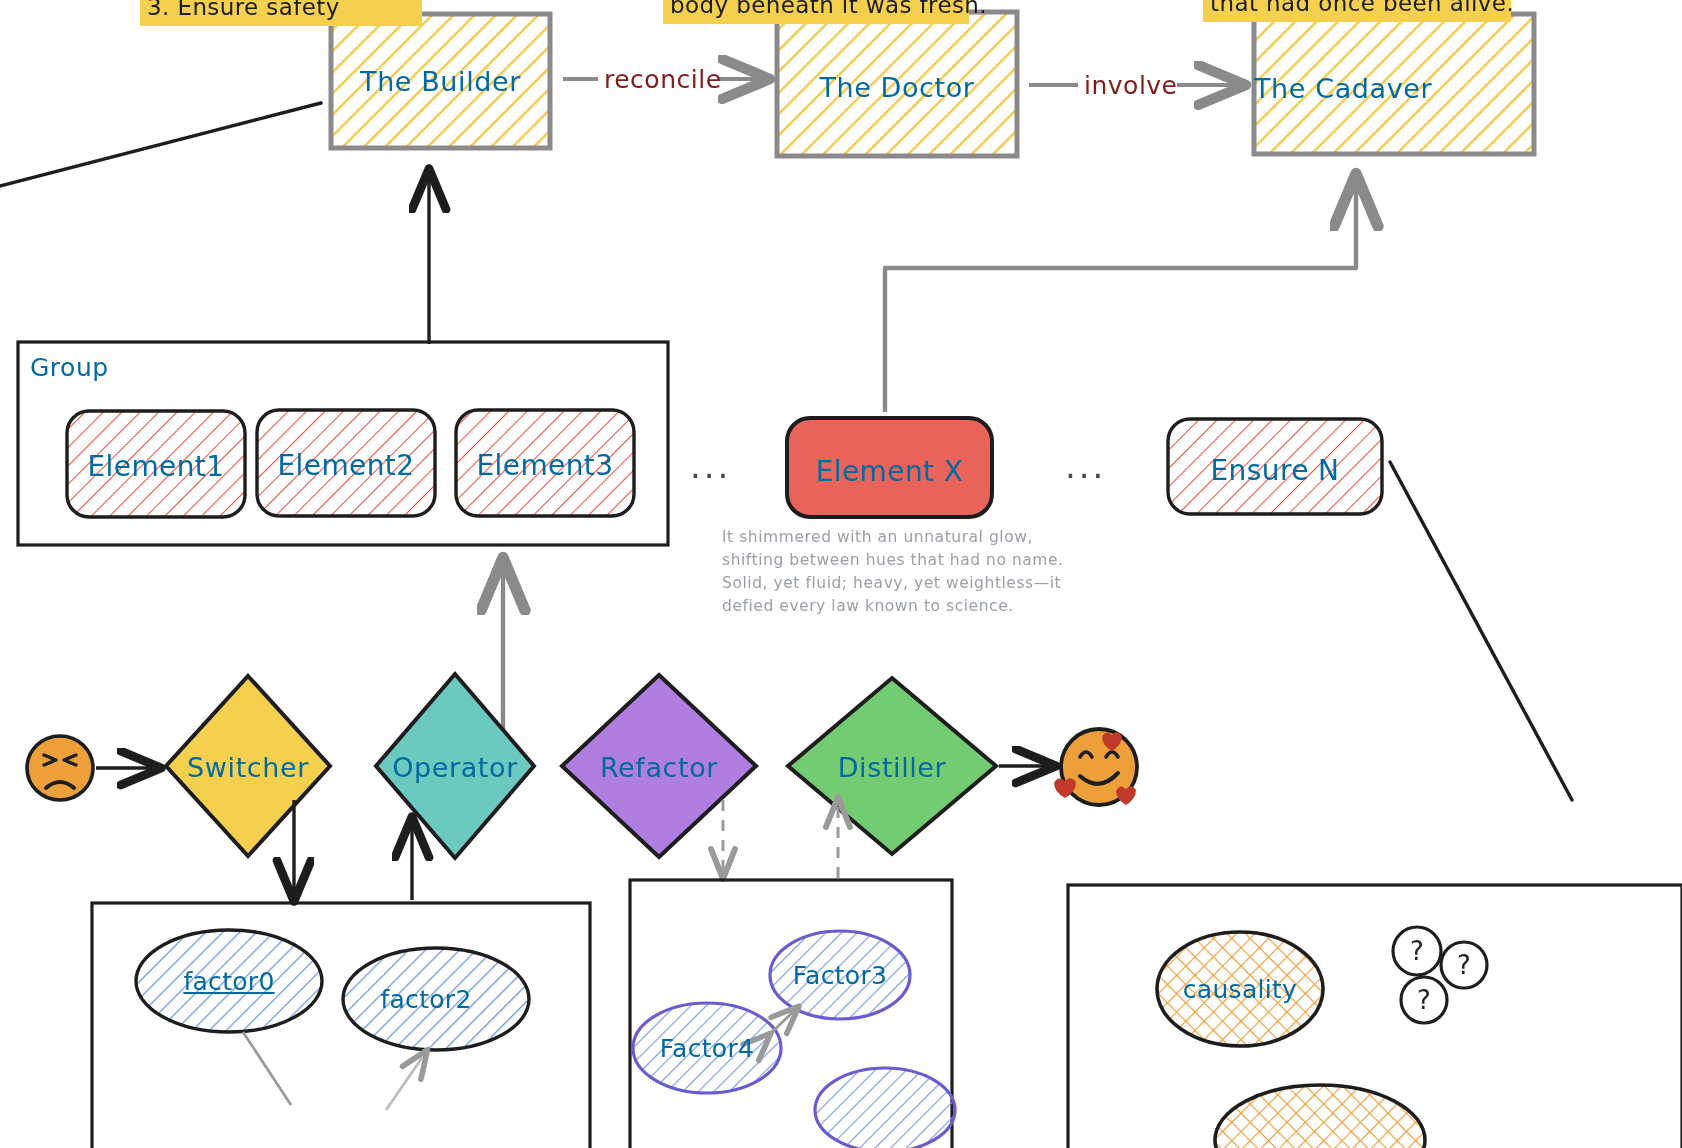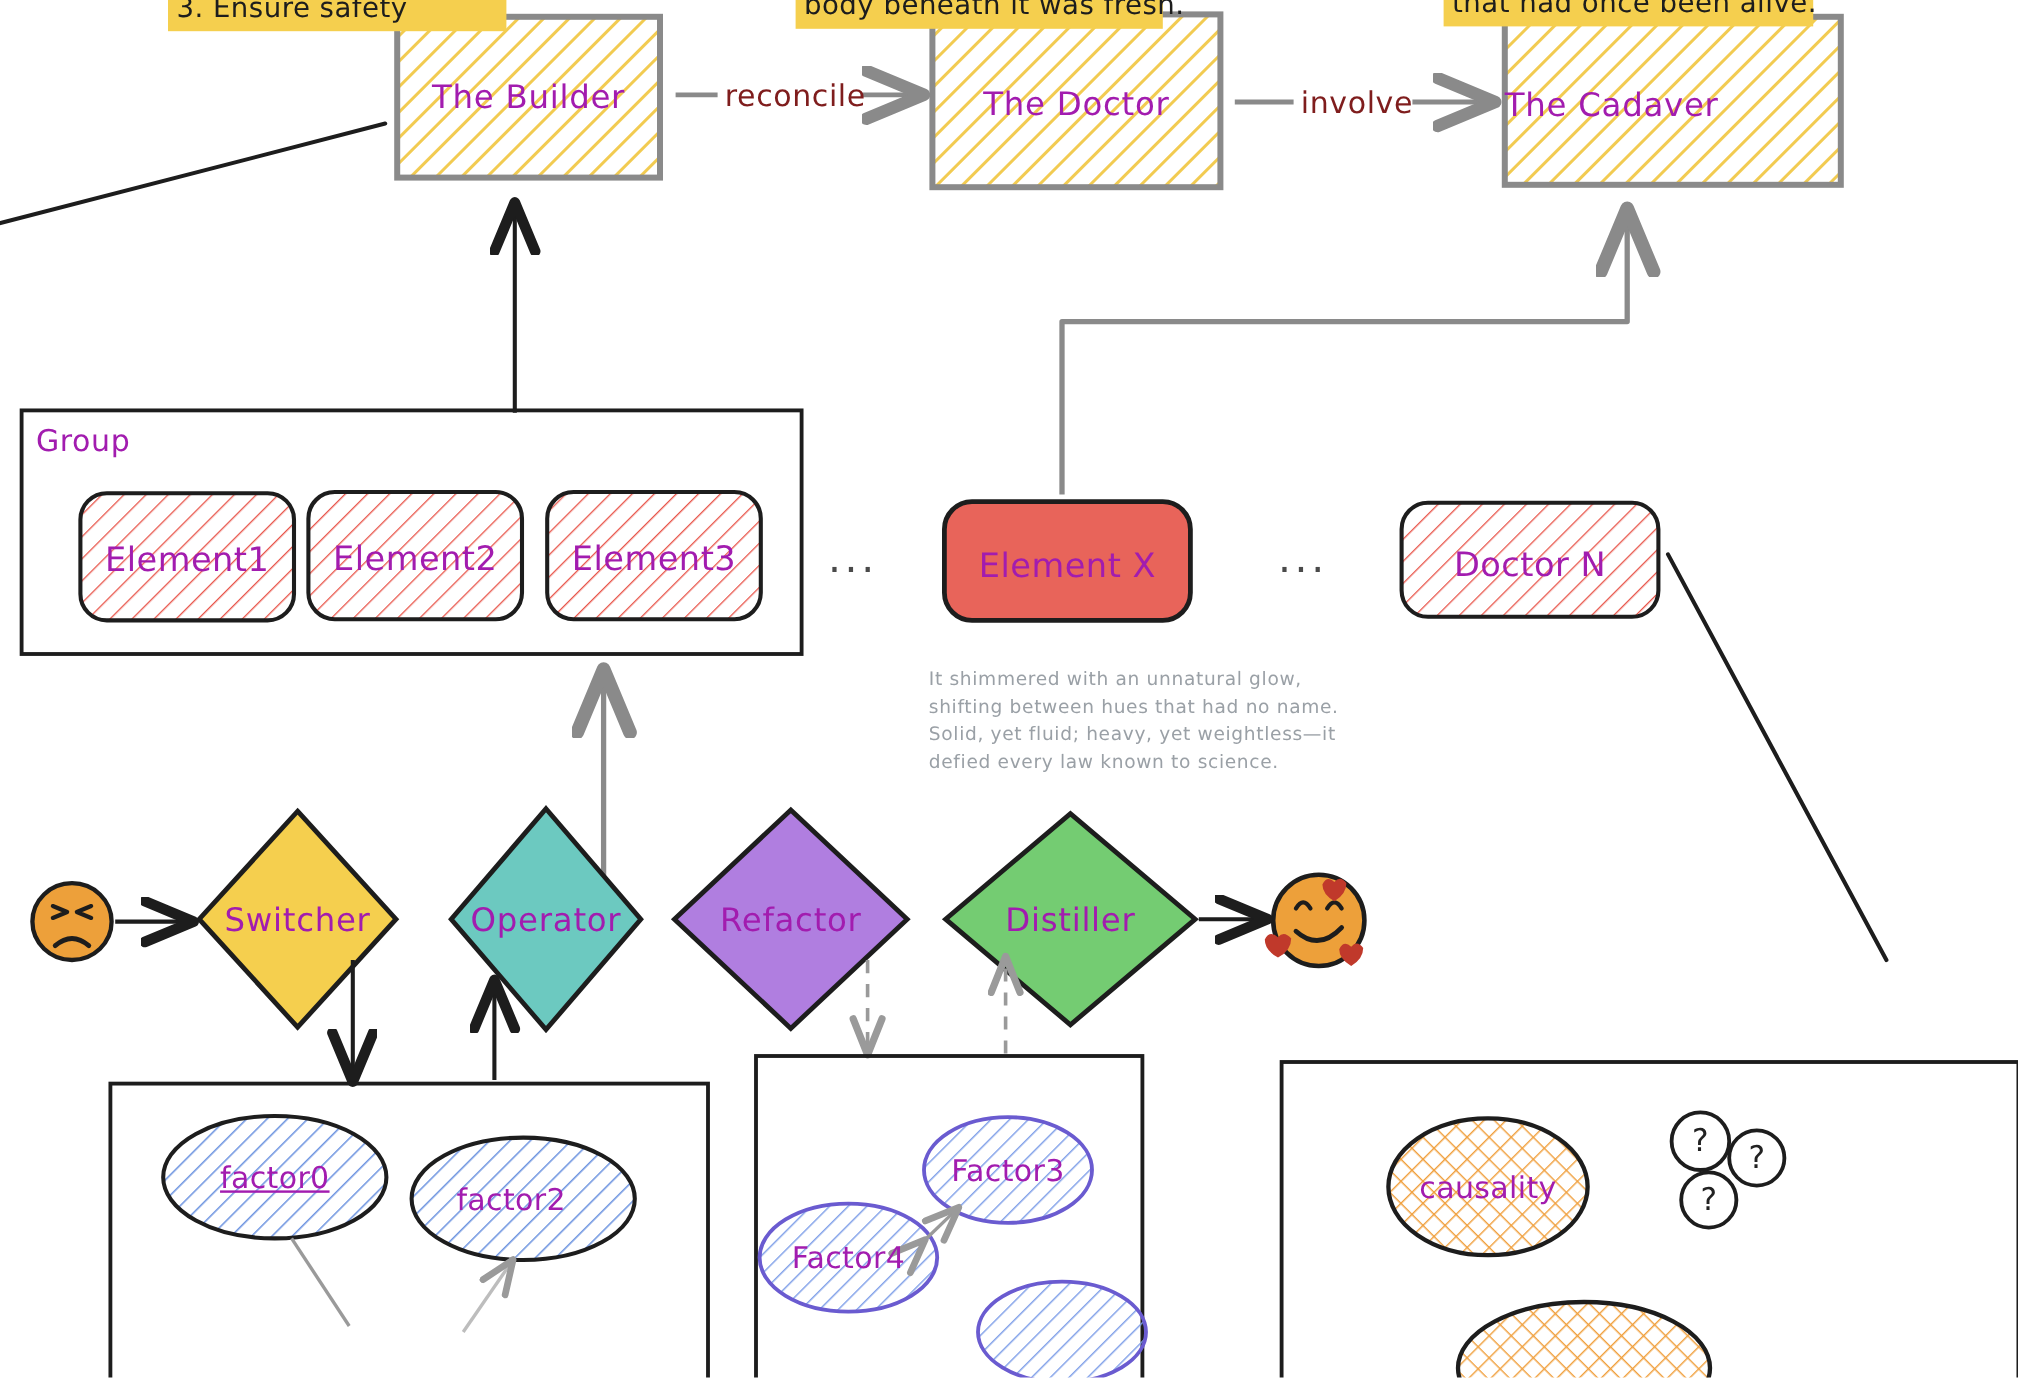--- a/index.html
+++ b/index.html
@@ -6,21 +6,21 @@
   body{
     width:1682px;height:1148px;position:relative;overflow:hidden;
     font-family:"DejaVu Sans",sans-serif;
   }
   #stage{position:absolute;inset:0;width:1682px;height:1148px;}
   svg#sketch{position:absolute;left:0;top:0;width:1682px;height:1148px;}
 
   .lbl{
     position:absolute;
     font-family:"DejaVu Sans",sans-serif;
-    color:#a21caf;
+    color:#0369a1;
     white-space:pre;
     pointer-events:none;
   }
   .node-lbl{font-size:27px;letter-spacing:.6px;}
   .edge-lbl{font-size:25px;color:#7f1d1d;letter-spacing:.5px;}
   .group-lbl{font-size:25px;letter-spacing:.5px;}
   .elem-lbl{font-size:28px;letter-spacing:.4px;}
   .factor-lbl{font-size:25px;letter-spacing:.3px;}
   .ell-dots{font-size:34px;color:#4a4a4a;letter-spacing:3px;}
   .caption{
@@ -257,26 +257,26 @@
 <div class="lbl group-lbl" style="left:30px;top:353px;">Group</div>
 
 <div class="lbl elem-lbl" style="left:67px;top:450px;width:178px;text-align:center;">Element1</div>
 <div class="lbl elem-lbl" style="left:257px;top:449px;width:178px;text-align:center;">Element2</div>
 <div class="lbl elem-lbl" style="left:456px;top:449px;width:178px;text-align:center;">Element3</div>
 
 <div class="lbl ell-dots" style="left:690px;top:446px;">...</div>
 <div class="lbl ell-dots" style="left:1065px;top:446px;">...</div>
 
 <div class="lbl elem-lbl" style="left:787px;top:455px;width:205px;text-align:center;">Element X</div>
-<div class="caption" style="left:774px;top:526px;width:370px;margin-top:29px;">It shimmered with an unnatural glow,
+<div class="caption" style="left:722px;top:526px;width:370px;">It shimmered with an unnatural glow,
 shifting between hues that had no name.
 Solid, yet fluid; heavy, yet weightless—it
 defied every law known to science.</div>
 
-<div class="lbl elem-lbl" style="left:1168px;top:454px;width:214px;text-align:center;">Doctor N</div>
+<div class="lbl elem-lbl" style="left:1168px;top:454px;width:214px;text-align:center;">Ensure N</div>
 
 <div class="lbl node-lbl" style="left:168px;top:752px;width:160px;text-align:center;">Switcher</div>
 <div class="lbl node-lbl" style="left:376px;top:752px;width:158px;text-align:center;">Operator</div>
 <div class="lbl node-lbl" style="left:569px;top:752px;width:180px;text-align:center;">Refactor</div>
 <div class="lbl node-lbl" style="left:802px;top:752px;width:180px;text-align:center;">Distiller</div>
 
 <div class="lbl factor-lbl" style="left:136px;top:967px;width:186px;text-align:center;text-decoration:underline;">factor0</div>
 <div class="lbl factor-lbl" style="left:343px;top:985px;width:166px;text-align:center;">factor2</div>
 <div class="lbl factor-lbl" style="left:770px;top:961px;width:140px;text-align:center;">Factor3</div>
 <div class="lbl factor-lbl" style="left:633px;top:1034px;width:148px;text-align:center;">Factor4</div>

